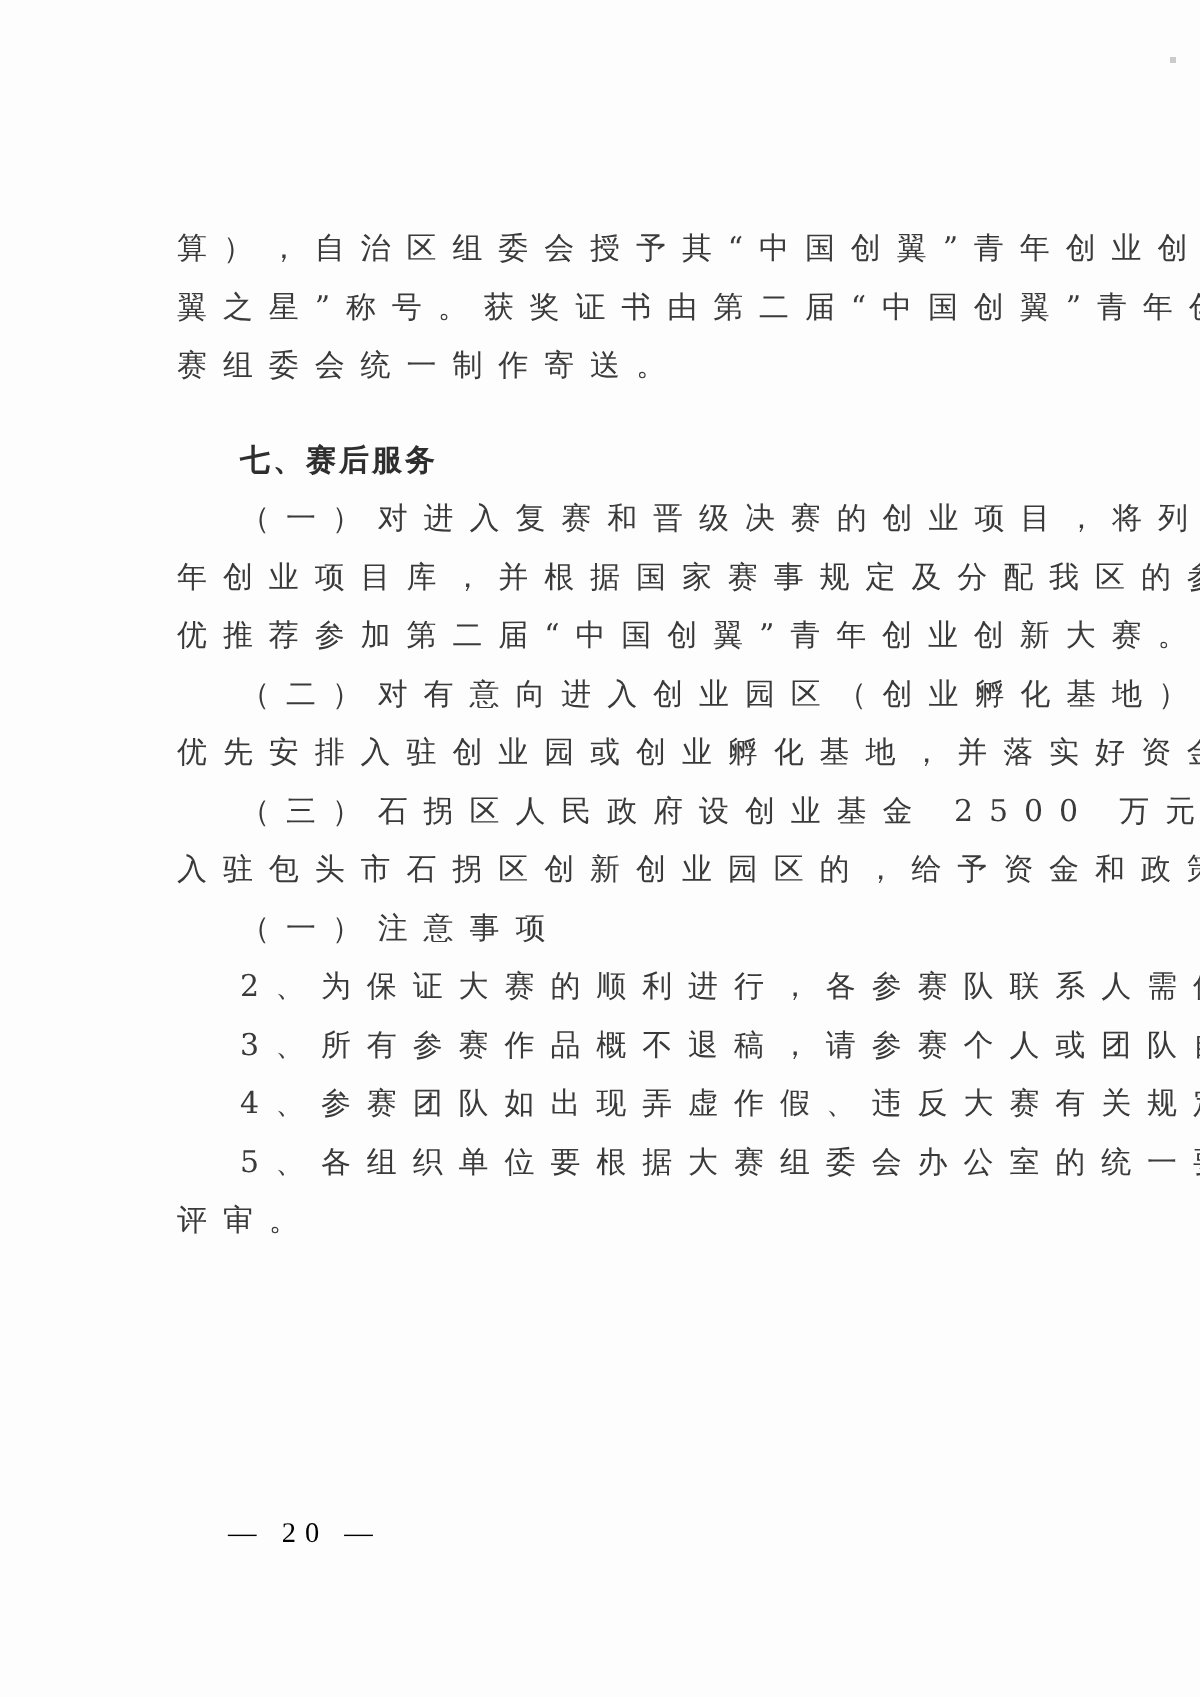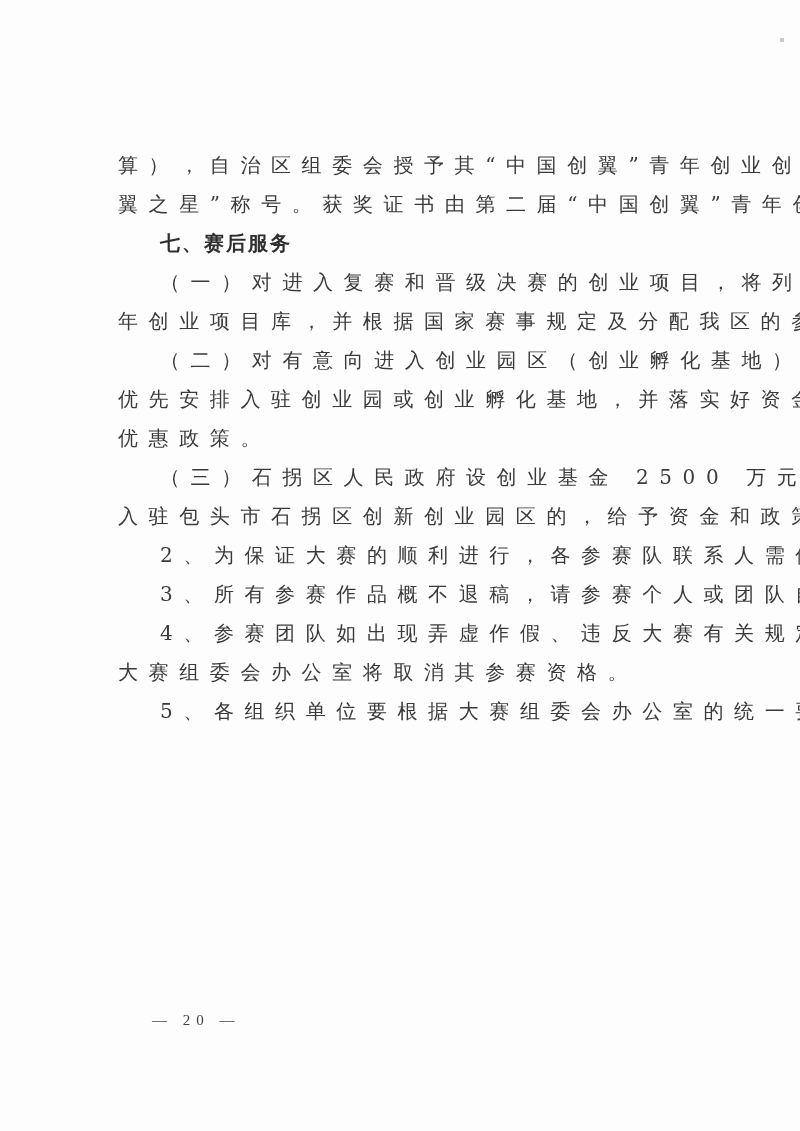--- a/index.html
+++ b/index.html
@@ -23,57 +23,60 @@
       letter-spacing: 10.6px;
       white-space: nowrap;
       overflow: visible;
     }
     .indent { padding-left: 42px; }
     .heading {
       font-family: "DejaVu Sans", "Liberation Sans", sans-serif;
       font-weight: bold;
       letter-spacing: 2px;
       color: #2e2e2e;
+      margin-top: 24px;
     }
     .page-number {
       position: absolute;
       left: 152px; top: 1012px;
-      font-size: 15px;
+      font-size: 19px;
       letter-spacing: 6px;
-      color: #404040;
+      color: #000000;
       font-family: "Liberation Serif", serif;
     }
     .corner-mark {
       position: absolute; left: 780px; top: 38px;
       width: 4px; height: 4px; background: #999; opacity: 0.5;
     }
   </style>
 </head>
 <body>
 
 <div class="corner-mark"></div>
 
 <div class="page">
 
   <div class="line">算），自治区组委会授予其“中国创翼”青年创业创新大赛“创</div>
   <div class="line">翼之星”称号。获奖证书由第二届“中国创翼”青年创业创新大</div>
+  <div class="line">赛组委会统一制作寄送。</div>
 
   <div class="line indent heading">七、赛后服务</div>
 
   <div class="line indent">（一）对进入复赛和晋级决赛的创业项目，将列入自治区青</div>
   <div class="line">年创业项目库，并根据国家赛事规定及分配我区的参赛名额，择</div>
+  <div class="line">优推荐参加第二届“中国创翼”青年创业创新大赛。</div>
 
   <div class="line indent">（二）对有意向进入创业园区（创业孵化基地）的创业项目，</div>
   <div class="line">优先安排入驻创业园或创业孵化基地，并落实好资金扶持等创业</div>
-  <div class="line">优惠政策。</div>
 
   <div class="line indent">（三）石拐区人民政府设创业基金 2500 万元，大赛获奖项目</div>
   <div class="line">入驻包头市石拐区创新创业园区的，给予资金和政策扶持。</div>
 
 
+  <div class="line indent">（一）注意事项</div>
   <div class="line indent">2、为保证大赛的顺利进行，各参赛队联系人需保证联系</div>
   <div class="line indent">3、所有参赛作品概不退稿，请参赛个人或团队自留底稿。</div>
   <div class="line indent">4、参赛团队如出现弄虚作假、违反大赛有关规定等行为，</div>
-  <div class="line">大赛组委会办公室将取消其参赛资格。</div>
   <div class="line indent">5、各组织单位要根据大赛组委会办公室的统一要求组织</div>
+  <div class="line">评审。</div>
 </div>
 
 <div class="page-number">— 20 —</div>
 
 </body></html>

